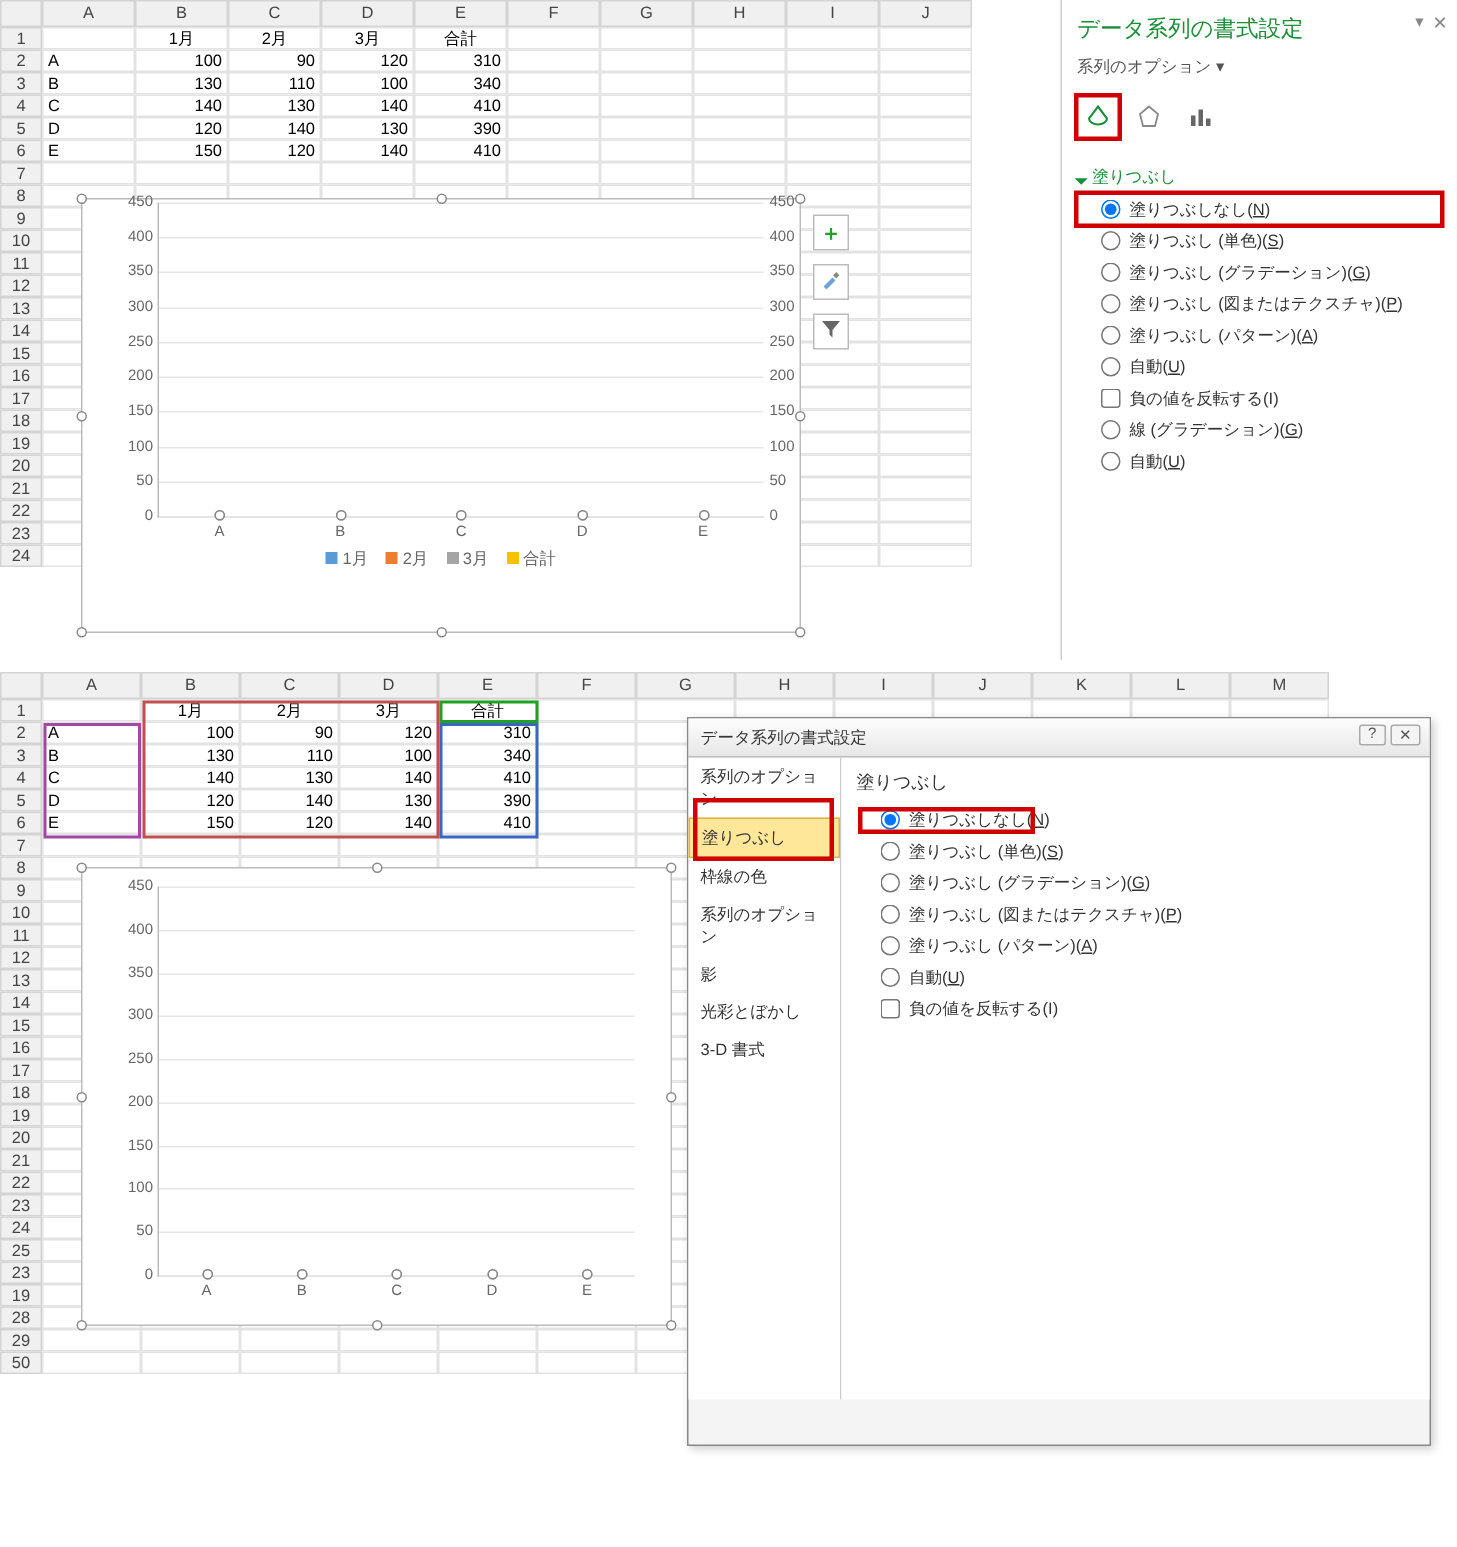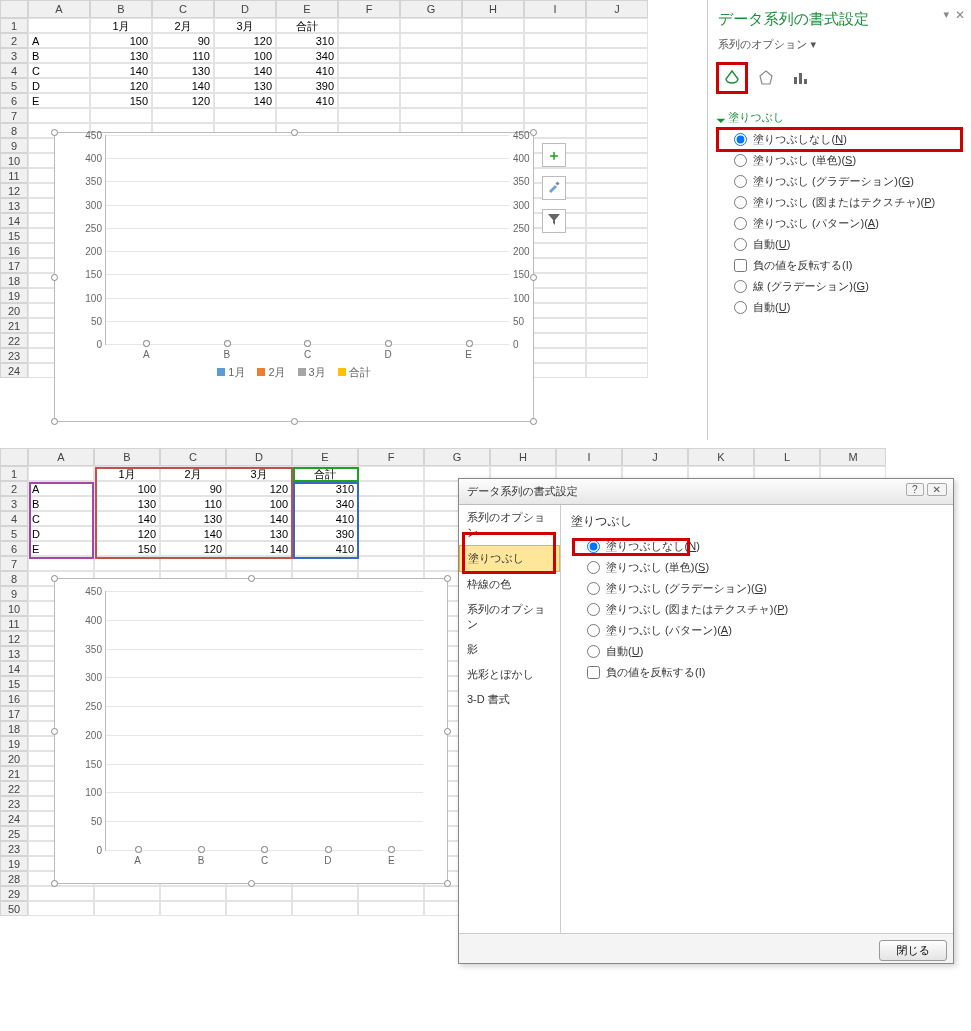--- a/index.html
+++ b/index.html
@@ -1071,18 +1071,17 @@
               <input type="radio" name="d" style="">
               <span>自動(<span class="u">U</span>)</span>
             </label>
           </div>
         <div class="check-row">
             <input type="checkbox" style="">
             <span>負の値を反転する(I)</span>
           </div>
       </div>
     </div>
-    <div class="dlg-foot"><button class="dlg-btn">閉じる</button></div>
   </div>
 
   <div class="range-out" style="left:462px;top:84px;width:94px;height:42px;border:3px solid #d00000;"></div>
   <div class="range-out" style="left:572px;top:90px;width:118px;height:18px;border:3px solid #d00000;"></div>
 </div>
 
 </body></html>

